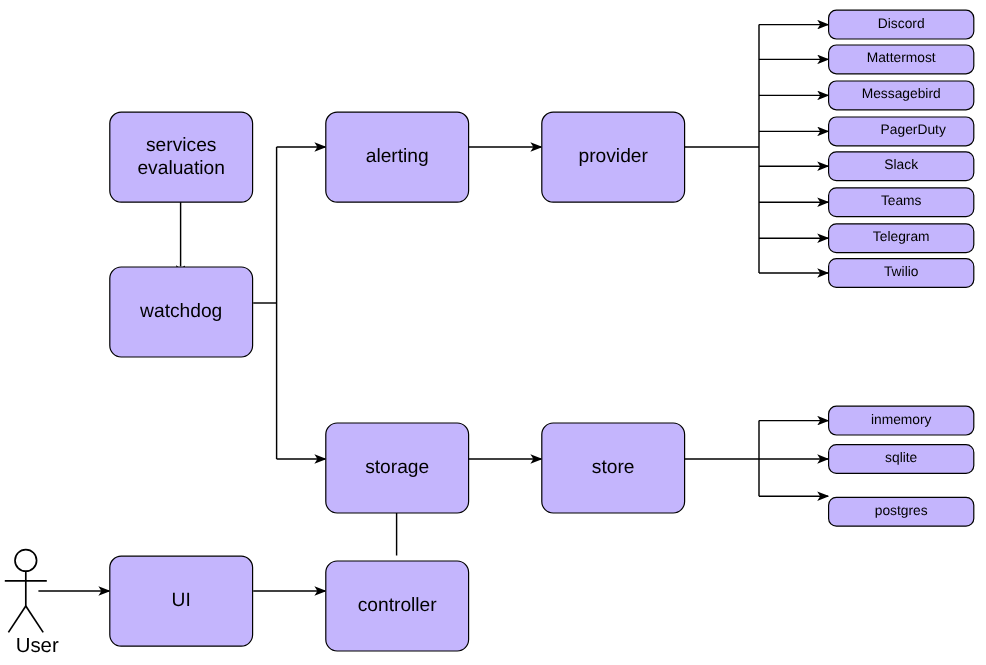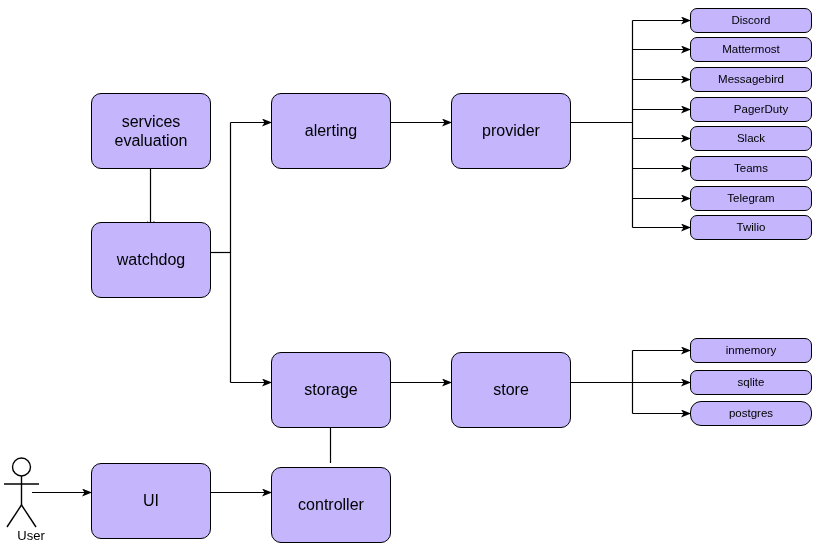--- a/index.html
+++ b/index.html
@@ -52,21 +52,21 @@
     height: 25px;
     border-radius: 7px;
     font-size: 11.5px;
   }
   .actor-label {
     position: absolute;
     left: 0px;
     top: 528px;
     width: 62px;
     text-align: center;
-    font-size: 13px;
+    font-size: 17px;
     color: #000000;
     font-family: "Liberation Sans", sans-serif;
   }
 </style>
 </head>
 <body>
 
 <div id="canvas">
 
   <svg id="edges" viewBox="0 0 822 554" width="822" height="554" xmlns="http://www.w3.org/2000/svg">
@@ -184,19 +184,19 @@
   <div class="node leaf" style="left:690px; top:215px;">
     <span>Twilio</span>
   </div>
 
   <div class="node leaf" style="left:690px; top:338px;">
     <span>inmemory</span>
   </div>
   <div class="node leaf" style="left:690px; top:370px;">
     <span>sqlite</span>
   </div>
-  <div class="node leaf" style="left:690px; top:401px;border-radius:11px;">
+  <div class="node leaf" style="left:690px; top:414px;">
     <span>postgres</span>
   </div>
 
   <div class="actor-label">User</div>
 
 </div>
 
 </body></html>

